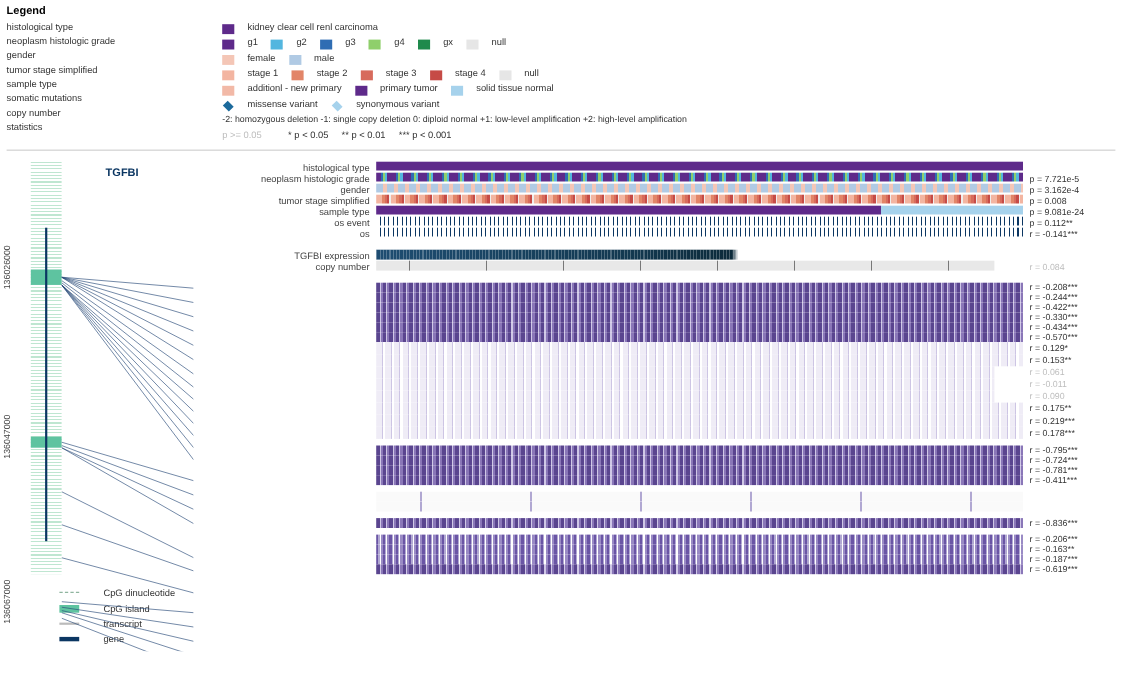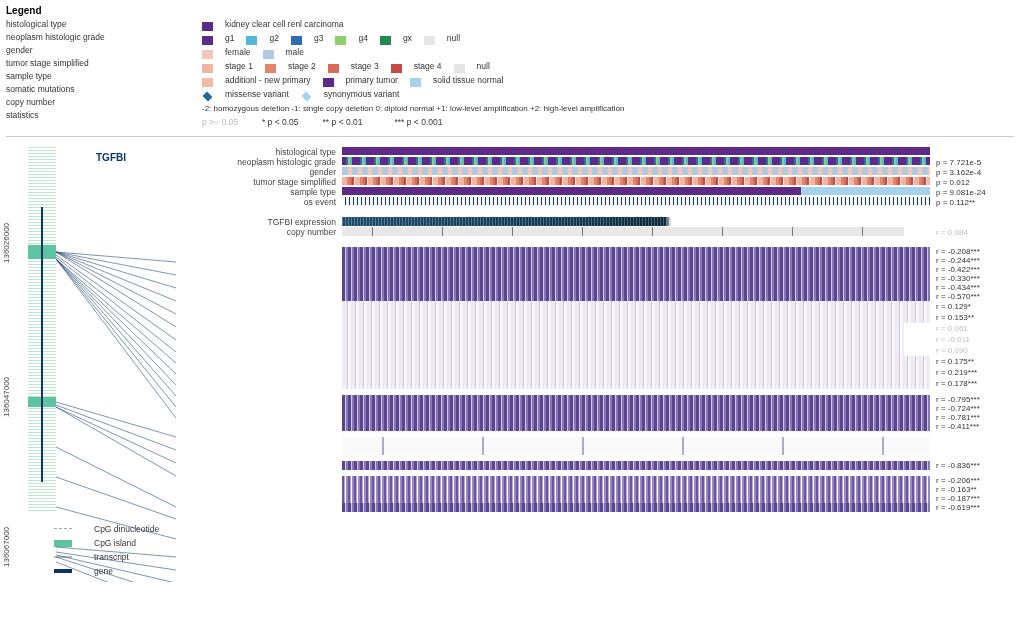--- a/index.html
+++ b/index.html
@@ -201,22 +201,22 @@
         <span class="sw" style="background:#1c6a9c;transform:rotate(45deg) scale(.7);"></span>
         <span>missense variant</span>
         <span class="sw" style="background:#a6d2ec;transform:rotate(45deg) scale(.7);"></span>
         <span>synonymous variant</span>
       </div>
     <div class="legend-row">
       <span style="font-size:8px;">-2: homozygous deletion  -1: single copy deletion  0: diploid normal  +1: low-level amplification  +2: high-level amplification</span>
     </div>
     <div class="legend-row" id="lg-stats">
         <span class="sig-gray" style="margin-right:12px">p &gt;= 0.05</span>
-        <span style="margin-right:12px">* p &lt; 0.05</span>
-        <span style="margin-right:20px">** p &lt; 0.01</span>
+        <span style="">* p &lt; 0.05</span>
+        <span style="margin-right:0">** p &lt; 0.01</span>
         <span style="margin-right:12px">*** p &lt; 0.001</span>
       </div>
   </div>
 </div>
 
 <div class="divider"></div>
 
 <div class="main">
 
   <div class="left-axis">
@@ -277,31 +277,36 @@
          <div class="stat ">p = 7.721e-5</div>
        </div>
         <div class="row">
          <div class="lbl">gender</div>
          <div class="heat h-gender"></div>
          <div class="stat ">p = 3.162e-4</div>
        </div>
         <div class="row">
          <div class="lbl">tumor stage simplified</div>
          <div class="heat h-stage"></div>
-         <div class="stat ">p = 0.012</div>
+         <div class="stat ">p = 0.008</div>
        </div>
         <div class="row">
          <div class="lbl">sample type</div>
          <div class="heat h-sample"></div>
          <div class="stat ">p = 9.081e-24</div>
        </div>
         <div class="row">
          <div class="lbl">os event</div>
          <div class="heat h-os"></div>
          <div class="stat ">p = 0.112**</div>
+       </div>
+        <div class="row">
+         <div class="lbl">os</div>
+         <div class="heat h-os"></div>
+         <div class="stat ">r = -0.141***</div>
        </div>
       </div>
     <div class="gap10"></div>
     <div id="expr-rows">
         <div class="row">
          <div class="lbl">TGFBI expression</div>
          <div class="heat h-expr"></div>
          <div class="stat "></div>
        </div>
         <div class="row">

